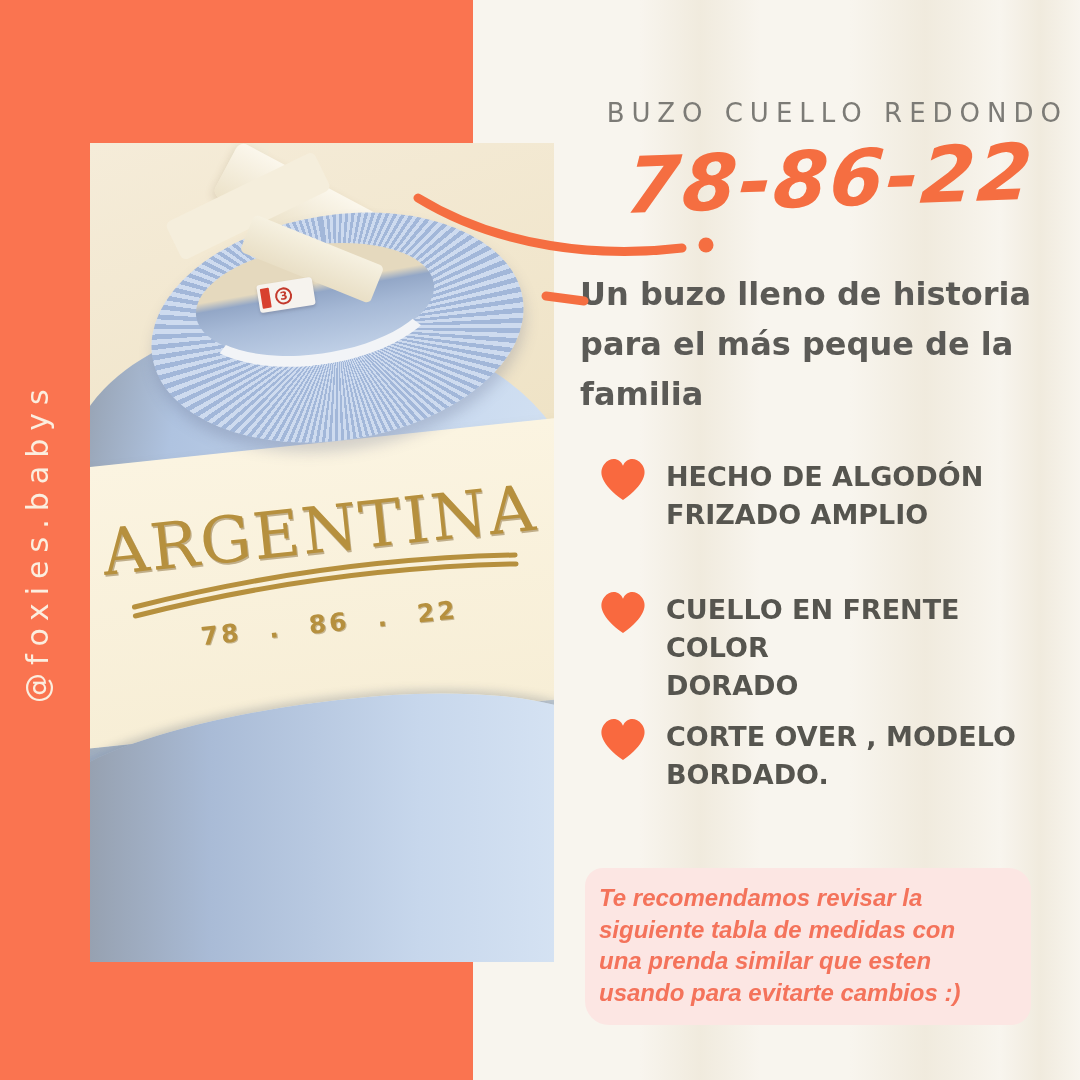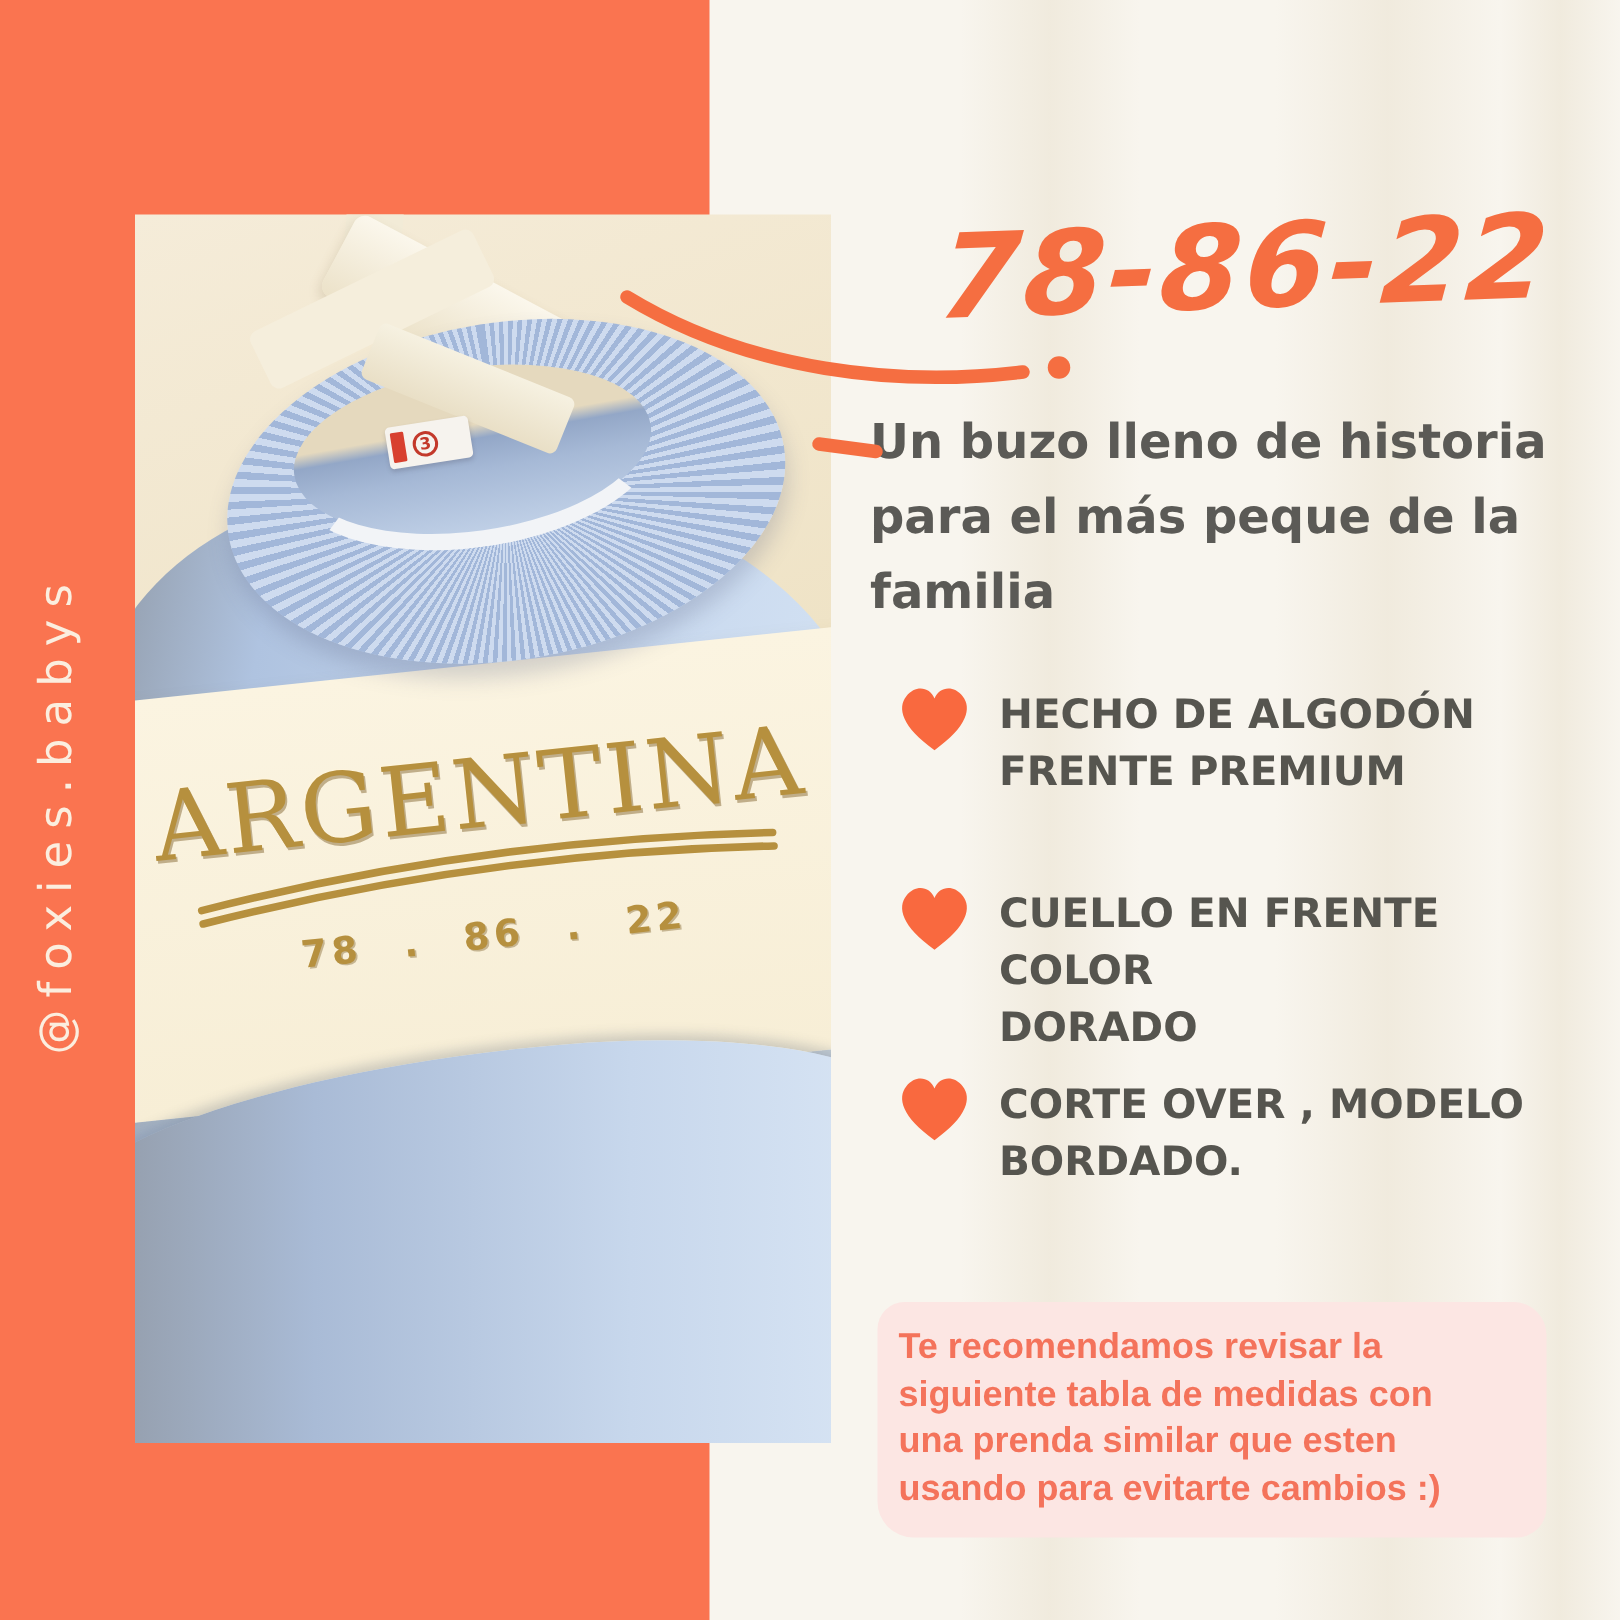--- a/index.html
+++ b/index.html
@@ -75,21 +75,21 @@
           text-align:center; font-size:78px; font-weight:bold; font-style:italic;
           letter-spacing:2px; color:#F56E41; transform:skewX(-6deg) rotate(-2deg); }
   .intro{ position:absolute; left:580px; top:270px; width:470px; z-index:4;
           font-size:32px; line-height:1.56; color:#5B5A56; white-space:pre-line;font-weight:bold; }
   .feature{ position:absolute; left:598px; width:470px; z-index:4; display:flex; gap:18px; }
   .f1{ top:452px; } .f2{ top:585px; } .f3{ top:712px; }
   .feature .heart{ flex-shrink:0; margin-top:4px; }
   .feature-text{ font-size:27px; font-weight:bold; line-height:1.4; color:#56554F;
                  white-space:pre-line; padding-top:6px; }
   .note-box{ position:absolute; left:585px; top:868px; width:446px; z-index:4;
-             background:#FCE6E3; border-radius:18px 22px 20px 24px; padding:14px 14px 16px 14px; }
+             background:#FCE6E3; border-radius:18px 22px 20px 24px; padding:14px 14px 16px 14px;font-style:italic; }
   .note-text{ font-family:"Liberation Sans", sans-serif; font-size:24px; font-weight:bold;
               line-height:1.32; color:#F4735B; white-space:pre-line; }
 </style>
 </head>
 <body>
 
 <div class="canvas">
   <div class="streak s1"></div>
   <div class="streak s2"></div>
   <div class="streak s3"></div>
@@ -120,31 +120,32 @@
     </div>
     <div class="lower-body"></div>
   </div>
 
   <svg class="swoosh" width="360" height="150" viewBox="0 0 360 150">
     <path d="M38 28 C120 78 220 88 302 78" fill="none" stroke="#F56E41" stroke-width="9" stroke-linecap="round"></path>
     <circle cx="326" cy="75" r="7.5" fill="#F56E41"></circle>
     <path d="M166 126 L204 131" fill="none" stroke="#F56E41" stroke-width="9" stroke-linecap="round"></path>
   </svg>
 
+  <div class="title">BUZO CUELLO REDONDO</div>
   <div class="sizes">78-86-22</div>
   <div class="intro">Un buzo lleno de historia
 para el más peque de la
 familia</div>
 
   <div class="feature f1">
     <svg class="heart" width="50" height="46" viewBox="0 0 32 29">
       <path d="M16 28 C2 18 0 10 4 5 C8 0 14 1 16 6 C18 1 24 0 28 5 C32 10 30 18 16 28 Z" fill="#F9693F"></path>
     </svg>
     <div class="feature-text">HECHO DE ALGODÓN
-FRENTE PREMIUM</div>
+FRIZADO AMPLIO</div>
   </div>
   <div class="feature f2">
     <svg class="heart" width="50" height="46" viewBox="0 0 32 29">
       <path d="M16 28 C2 18 0 10 4 5 C8 0 14 1 16 6 C18 1 24 0 28 5 C32 10 30 18 16 28 Z" fill="#F9693F"></path>
     </svg>
     <div class="feature-text">CUELLO EN FRENTE COLOR
 DORADO</div>
   </div>
   <div class="feature f3">
     <svg class="heart" width="50" height="46" viewBox="0 0 32 29">

